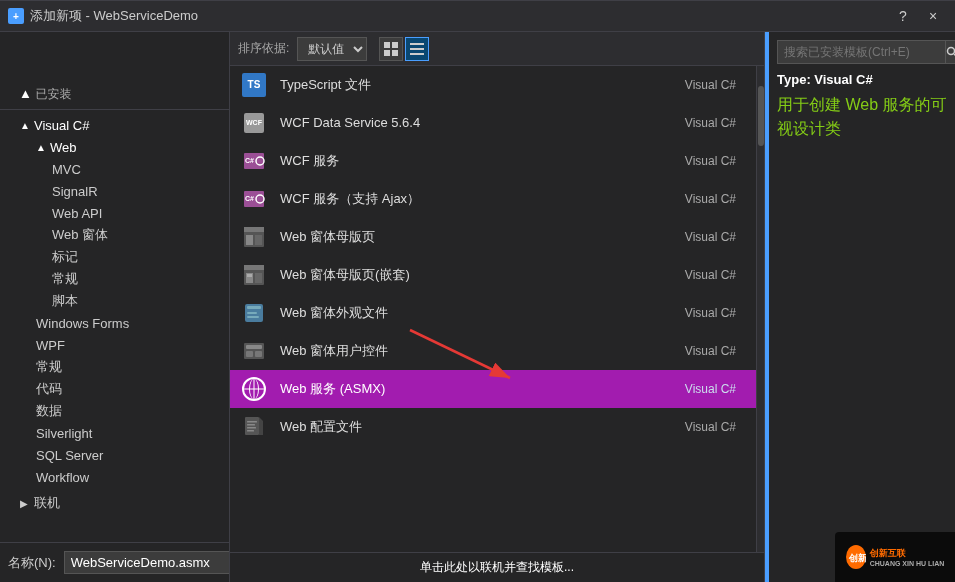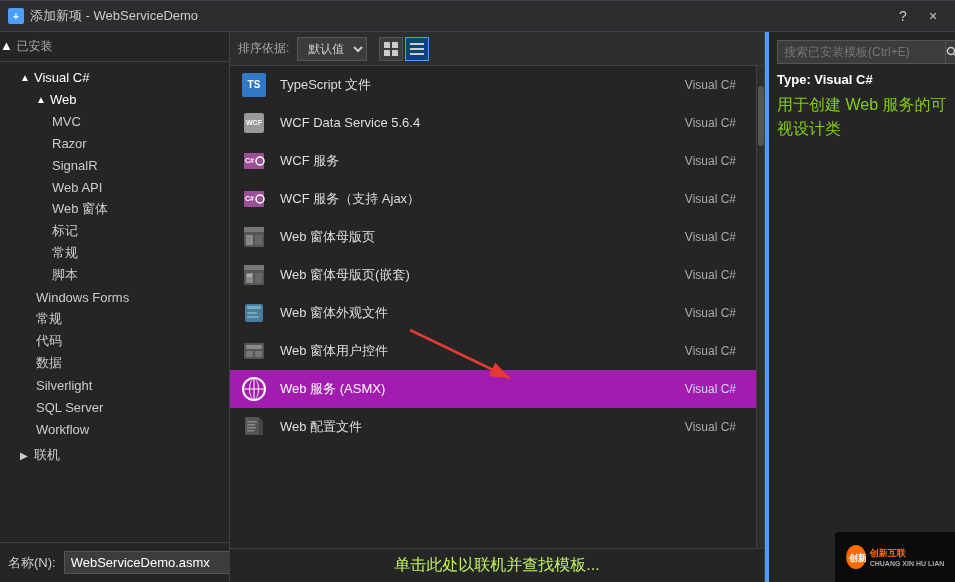--- a/index.html
+++ b/index.html
@@ -61,24 +61,25 @@
     
     .sidebar {
       width: 230px;
       background: #252526;
       border-right: 1px solid #3f3f46;
       display: flex;
       flex-direction: column;
       overflow: hidden;
     }
     .sidebar-header {
-      padding: 6px 0;
+      padding: 6px 19px;
       font-size: 12px;
       color: #aaa;
       border-bottom: 1px solid #3f3f46;
+      margin-top: 48px;
     }
     .sidebar-tree {
       flex: 1;
       overflow-y: auto;
       padding: 4px 0;
     }
     .tree-item {
       padding: 2px 8px 2px 12px;
       cursor: pointer;
       display: flex;
@@ -189,23 +190,23 @@
       margin-right: 8px;
     }
     .template-item.selected .template-type { color: #cde; }
 
     .center-footer {
       padding: 6px 12px;
       border-top: 1px solid #3f3f46;
       text-align: center;
     }
     .center-footer a {
-      color: #bef264;
+      color: #ffffff;
       text-decoration: none;
-      font-size: 16px;
+      font-size: 12px;
     }
 
     
     .right-panel {
       width: 190px;
       background: #252526;
       display: flex;
       flex-direction: column;
       padding: 8px;
     }
@@ -338,43 +339,43 @@
         </div>
 
         <div class="tree-item tree-indent-2 expanded">
           <span class="chevron">▲</span>
           <span>Web</span>
         </div>
         <div class="tree-item tree-indent-3">
           <span>MVC</span>
         </div>
         <div class="tree-item tree-indent-3">
-          <span>Razor</span>
-        </div>
-        <div class="tree-item tree-indent-3">
           <span>SignalR</span>
         </div>
         <div class="tree-item tree-indent-3">
           <span>Web API</span>
         </div>
         <div class="tree-item tree-indent-3">
           <span>Web 窗体</span>
         </div>
         <div class="tree-item tree-indent-3">
           <span>标记</span>
         </div>
         <div class="tree-item tree-indent-3">
           <span>常规</span>
         </div>
         <div class="tree-item tree-indent-3">
           <span>脚本</span>
         </div>
 
         <div class="tree-item tree-indent-2">
           <span>Windows Forms</span>
+        </div>
+        <div class="tree-item tree-indent-2">
+          <span>WPF</span>
         </div>
         <div class="tree-item tree-indent-2">
           <span>常规</span>
         </div>
         <div class="tree-item tree-indent-2">
           <span>代码</span>
         </div>
         <div class="tree-item tree-indent-2">
           <span>数据</span>
         </div>

